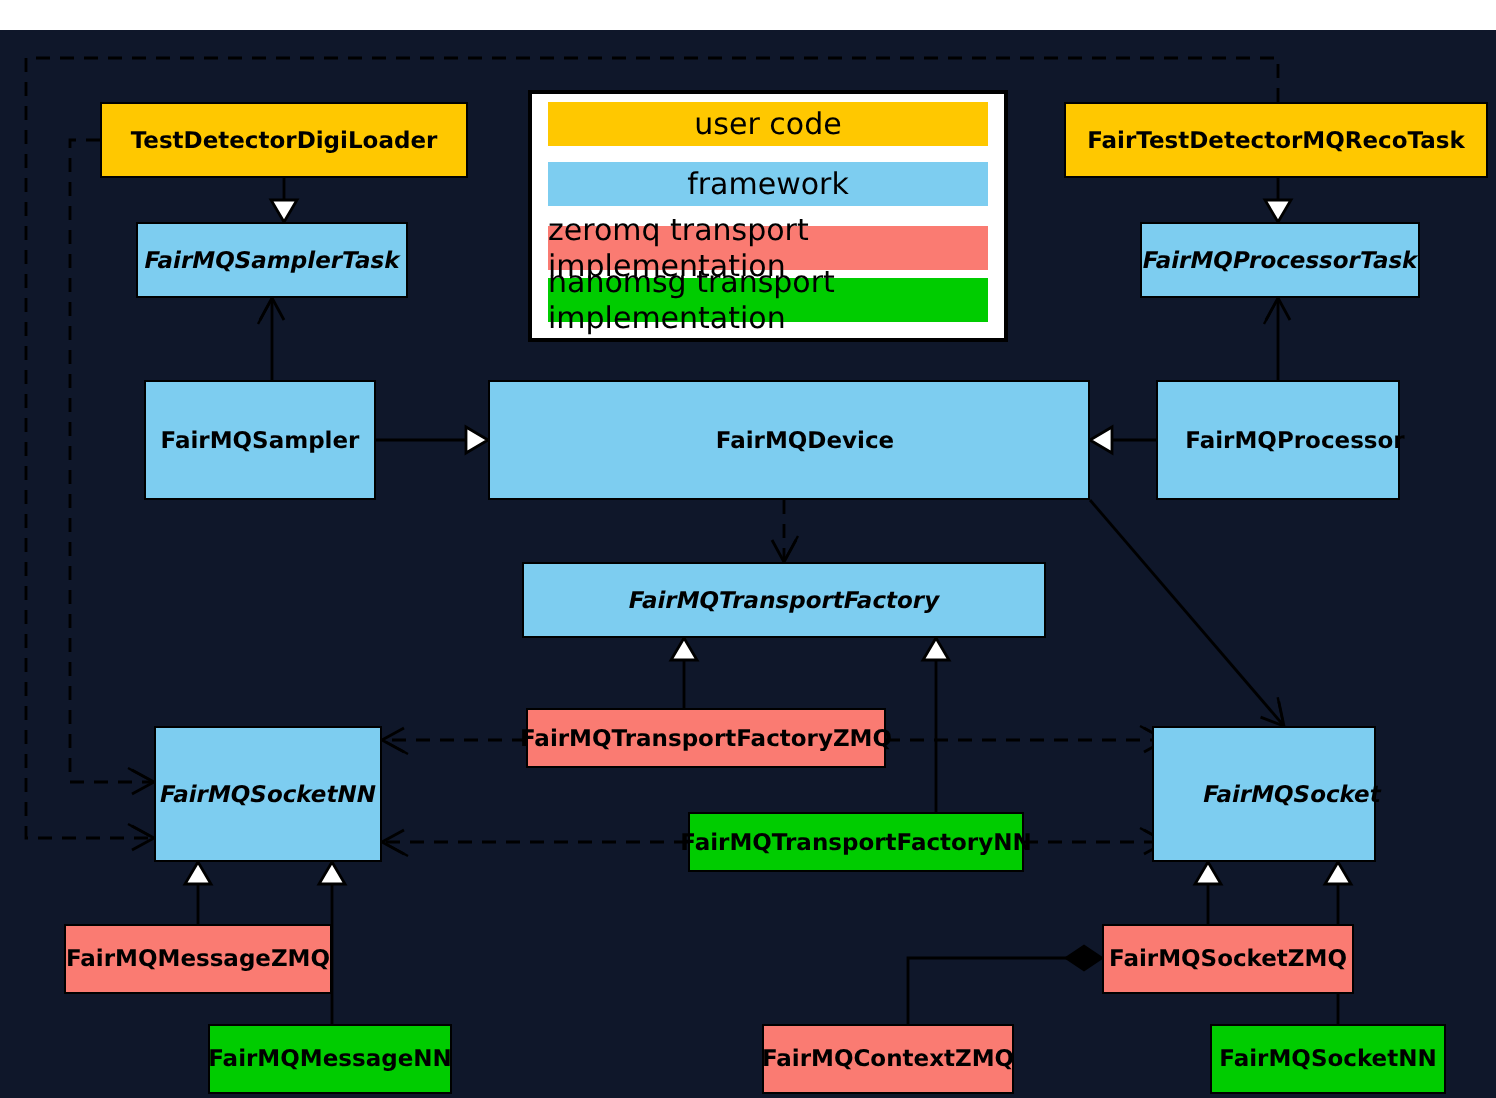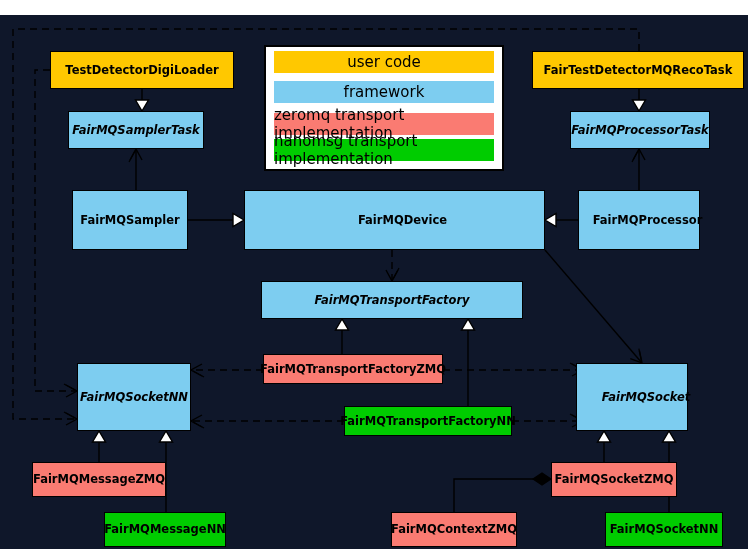--- a/index.html
+++ b/index.html
@@ -134,21 +134,21 @@
       <div class="node framework" style="left: 578px; top: 175px; width: 122px; height: 60px; padding-left: 21px;">FairMQProcessor</div>
       <div class="node framework abstract" style="left: 261px; top: 266px; width: 262px; height: 38px;">FairMQTransportFactory</div>
       <div class="node zmq" style="left: 263px; top: 339px; width: 180px; height: 30px;">FairMQTransportFactoryZMQ</div>
       <div class="node nn" style="left: 344px; top: 391px; width: 168px; height: 30px;">FairMQTransportFactoryNN</div>
       <div class="node framework abstract" style="left: 77px; top: 348px; width: 114px; height: 68px;">FairMQSocketNN</div>
       <div class="node framework abstract" style="left: 576px; top: 348px; width: 112px; height: 68px; padding-left: 32px;">FairMQSocket</div>
       <div class="node zmq" style="left: 32px; top: 447px; width: 134px; height: 35px;">FairMQMessageZMQ</div>
       <div class="node nn" style="left: 104px; top: 497px; width: 122px; height: 35px;">FairMQMessageNN</div>
       <div class="node zmq" style="left: 551px; top: 447px; width: 126px; height: 35px;">FairMQSocketZMQ</div>
       <div class="node nn" style="left: 605px; top: 497px; width: 118px; height: 35px;">FairMQSocketNN</div>
-      <div class="node zmq" style="left: 391px; top: 497px; width: 126px; height: 35px;">FairMQContextZMQ</div>
+      <div class="node zmq" style="left: 381px; top: 497px; width: 126px; height: 35px;">FairMQContextZMQ</div>
     </div>
 
   <div id="legend" style="left: 264px; top: 30px; width: 240px; height: 126px;"></div>
   <div id="legend-rows">
       <div class="legend-row user" style="left: 274px; top: 36px; width: 220px; height: 22px;">user code</div>
       <div class="legend-row framework" style="left: 274px; top: 66px; width: 220px; height: 22px;">framework</div>
       <div class="legend-row zmq" style="left: 274px; top: 98px; width: 220px; height: 22px;">zeromq transport implementation</div>
       <div class="legend-row nn" style="left: 274px; top: 124px; width: 220px; height: 22px;">nanomsg transport implementation</div>
     </div>
 

